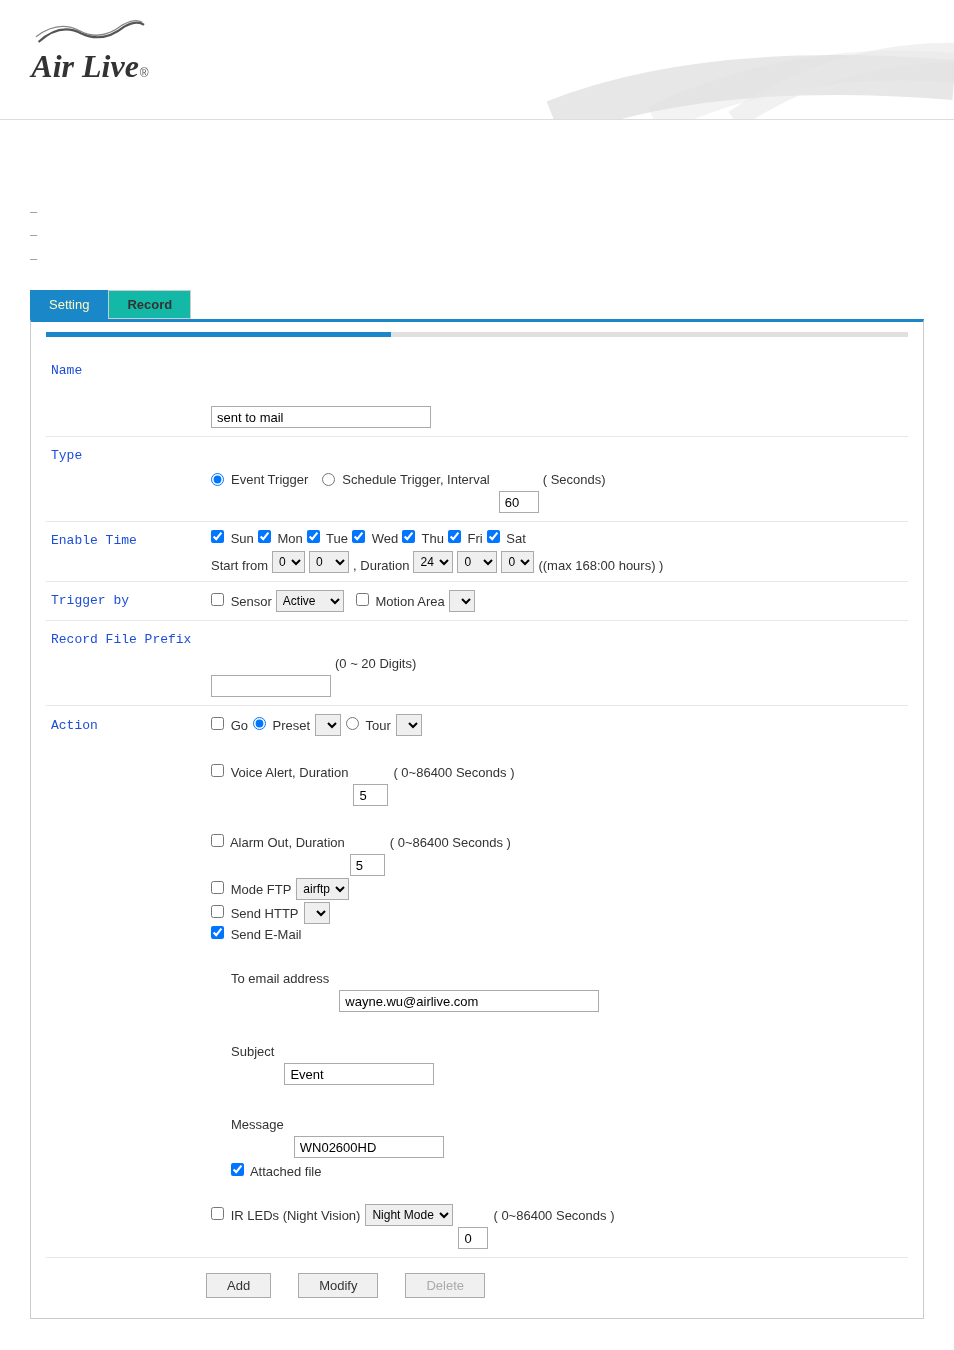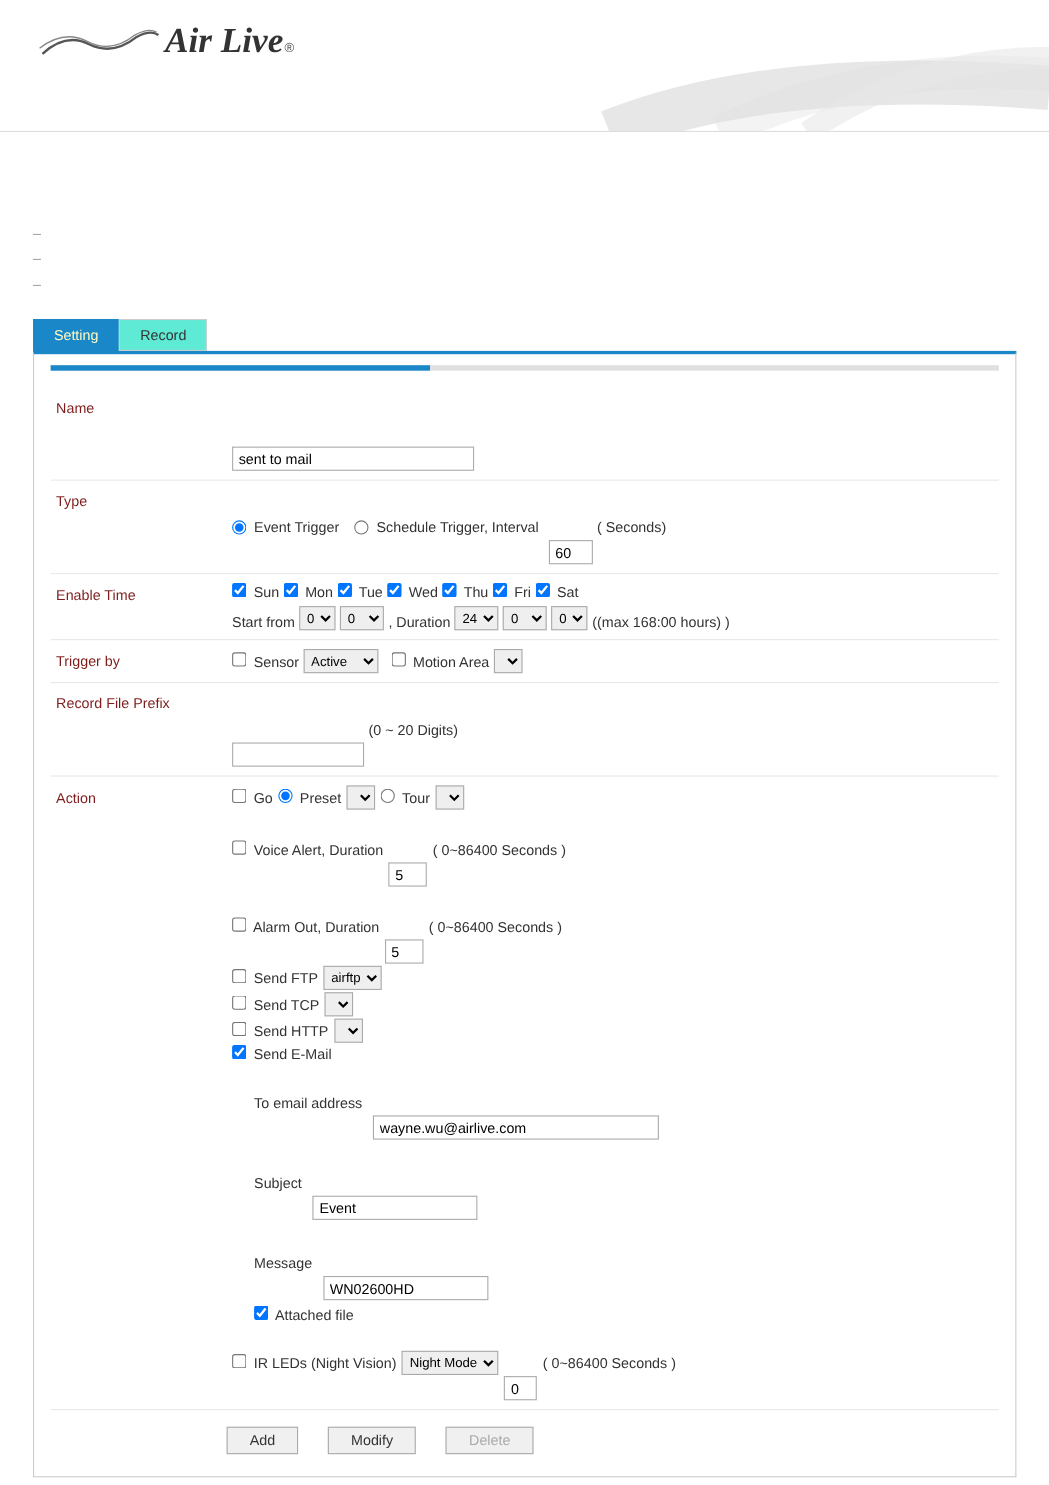--- a/index.html
+++ b/index.html
@@ -18,22 +18,22 @@
       height: 120px;
       background: #fff;
       border-bottom: 1px solid #ddd;
       overflow: hidden;
     }
     .logo {
       position: absolute;
       top: 18px;
       left: 30px;
       display: flex;
-      flex-direction: row;
-      align-items: flex-end;
+      flex-direction: column;
+      align-items: center;
     }
     .logo-wave {
       width: 120px;
       height: 30px;
     }
     .header-curves {
       position: absolute;
       right: 0;
       top: 0;
       width: 600px;
@@ -64,21 +64,22 @@
       cursor: pointer;
       font-size: 13px;
       color: #333;
     }
     .tab.active {
       background: #1a87c8;
       color: #fef9c3;
       border-color: #1a87c8;
     }
     .tab:not(.active) {
-      background: #5eead4;
+      background: #14b8a6;
+      font-weight: bold;
     }
 
     
     .form-container {
       margin: 0 30px 30px 30px;
       border: 1px solid #ccc;
       border-top: 3px solid #1a87c8;
     }
 
     .form-inner {
@@ -99,23 +100,24 @@
       padding: 8px 5px;
       border-bottom: 1px solid #e8e8e8;
       min-height: 36px;
     }
     .form-row:last-child { border-bottom: none; }
 
     .form-label {
       width: 160px;
       min-width: 160px;
       font-weight: normal;
-      color: #7f1d1d;
+      color: #1d4ed8;
       padding-top: 3px;
       font-size: 13px;
+      font-family: Liberation Mono, monospace;
     }
 
     .form-value {
       flex: 1;
       display: flex;
       align-items: center;
       flex-wrap: wrap;
       gap: 4px;
     }
 
@@ -381,36 +383,27 @@
               <input type="checkbox" style="">
               <span>Alarm Out, Duration</span>
             </label>
             <input type="text" value="5" style="width: 35px;">
             <span>( 0~86400 Seconds )</span>
           </div>
 
           <div class="action-row">
             <label>
               <input type="checkbox" style="">
-              <span>Send FTP</span>
+              <span>Mode FTP</span>
             </label>
             <select>
               <option>airftp</option>
             </select>
           </div>
 
-          <div class="action-row">
-            <label>
-              <input type="checkbox" style="">
-              <span>Send TCP</span>
-            </label>
-            <select>
-              <option></option>
-            </select>
-          </div>
 
           <div class="action-row">
             <label>
               <input type="checkbox" style="">
               <span>Send HTTP</span>
             </label>
             <select>
               <option></option>
             </select>
           </div>

